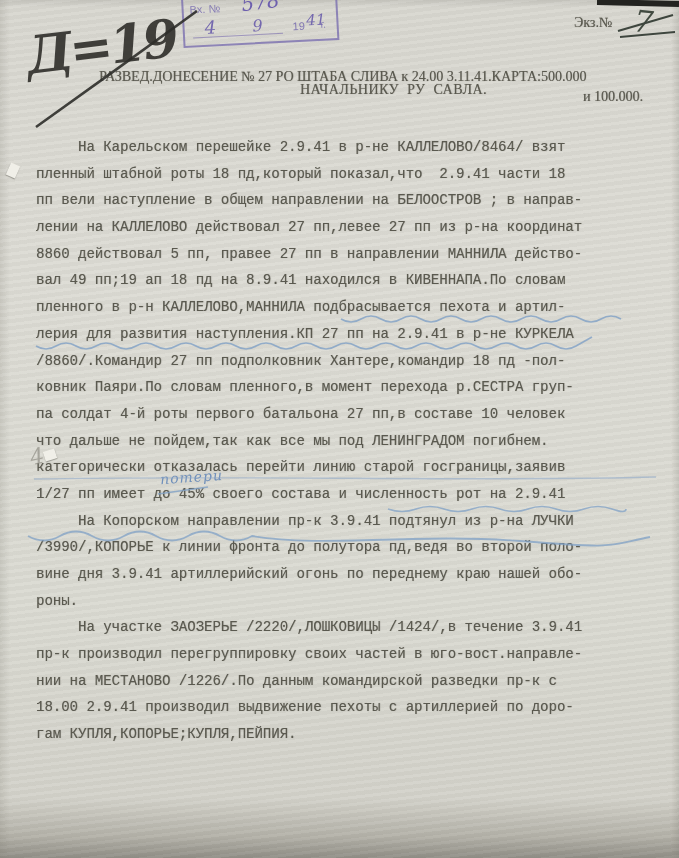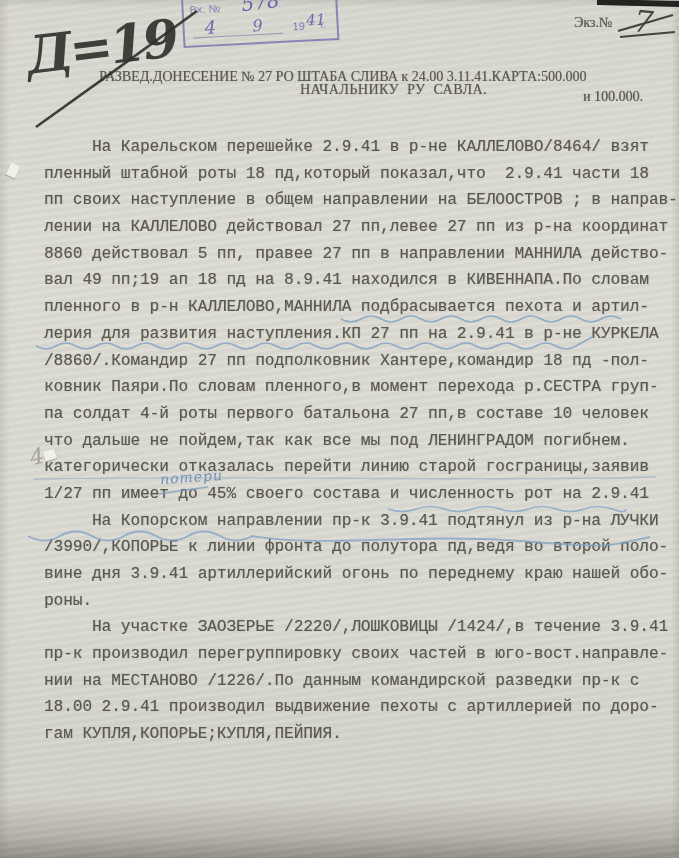--- a/index.html
+++ b/index.html
@@ -13,23 +13,22 @@
     background:
       linear-gradient(90deg, rgba(120,118,108,.18) 0, rgba(0,0,0,0) 10px),
       linear-gradient(270deg, rgba(120,118,108,.22) 0, rgba(0,0,0,0) 8px),
       linear-gradient(180deg, #c6c5be 0, #d8d7d0 7px, #dcdbd4 30%, #dadad2 70%, #d3d2ca 93%, #b3b1a8 97.5%, #908e86 100%);
   }
   .tex{position:absolute;inset:0;pointer-events:none;
     background:repeating-linear-gradient(173deg, rgba(255,255,255,.05) 0 3px, rgba(100,98,90,.04) 3px 7px);}
   .typed{position:absolute;color:#5a594f;text-shadow:.4px .3px .7px rgba(86,84,76,.55);white-space:pre;font-family:Liberation Serif, serif;}
   .body-block{
     position:absolute;left:36px;top:134px;width:632px;
-    font-size:16px;line-height:26.7px;color:#5a594f;
+    font-size:14px;line-height:26.7px;color:#5a594f;
     text-shadow:.4px .3px .7px rgba(86,84,76,.5);
-    margin-left:8px;
   }
   .body-block .ln{white-space:pre;height:26.7px;}
   .addressee{left:300px;top:42px;font-size:14px;letter-spacing:.5px;margin-top:40px;}
   .title1{left:99px;top:69px;font-size:14px;}
   .title2{left:583px;top:89px;font-size:14px;}
   .copy-label{left:574px;top:15px;font-size:14px;}
   .hand{font-family:"DejaVu Serif","Liberation Serif",serif;font-style:italic;position:absolute;}
   .copy-num{left:634px;top:4px;font-size:30px;color:#414a40;transform:rotate(6deg);}
   .big-mark{left:26px;top:16px;font-size:52px;font-weight:bold;color:#33322e;
     transform:rotate(-7deg);letter-spacing:-3px;opacity:.92;}
@@ -78,21 +77,21 @@
 
   <div class="hand big-mark">Д=19</div>
 
   <div class="typed addressee">НАЧАЛЬНИКУ  РУ  САВЛА.</div>
   <div class="typed title1">РАЗВЕД.ДОНЕСЕНИЕ № 27 РО ШТАБА СЛИВА к 24.00 3.11.41.КАРТА:500.000</div>
   <div class="typed title2">и 100.000.</div>
 
   <div class="body-block">
     <div class="ln">     На Карельском перешейке 2.9.41 в р-не КАЛЛЕЛОВО/8464/ взят</div>
     <div class="ln">пленный штабной роты 18 пд,который показал,что  2.9.41 части 18</div>
-    <div class="ln">пп своих наступление в общем направлении на БЕЛООСТРОВ ; в направ-</div>
+    <div class="ln">пп вели наступление в общем направлении на БЕЛООСТРОВ ; в направ-</div>
     <div class="ln">лении на КАЛЛЕЛОВО действовал 27 пп,левее 27 пп из р-на координат</div>
     <div class="ln">8860 действовал 5 пп, правее 27 пп в направлении МАННИЛА действо-</div>
     <div class="ln">вал 49 пп;19 ап 18 пд на 8.9.41 находился в КИВЕННАПА.По словам</div>
     <div class="ln">пленного в р-н КАЛЛЕЛОВО,МАННИЛА подбрасывается пехота и артил-</div>
     <div class="ln">лерия для развития наступления.КП 27 пп на 2.9.41 в р-не КУРКЕЛА</div>
     <div class="ln">/8860/.Командир 27 пп подполковник Хантере,командир 18 пд -пол-</div>
     <div class="ln">ковник Паяри.По словам пленного,в момент перехода р.СЕСТРА груп-</div>
     <div class="ln">па солдат 4-й роты первого батальона 27 пп,в составе 10 человек</div>
     <div class="ln">что дальше не пойдем,так как все мы под ЛЕНИНГРАДОМ погибнем.</div>
     <div class="ln">категорически отказалась перейти линию старой госграницы,заявив</div>

